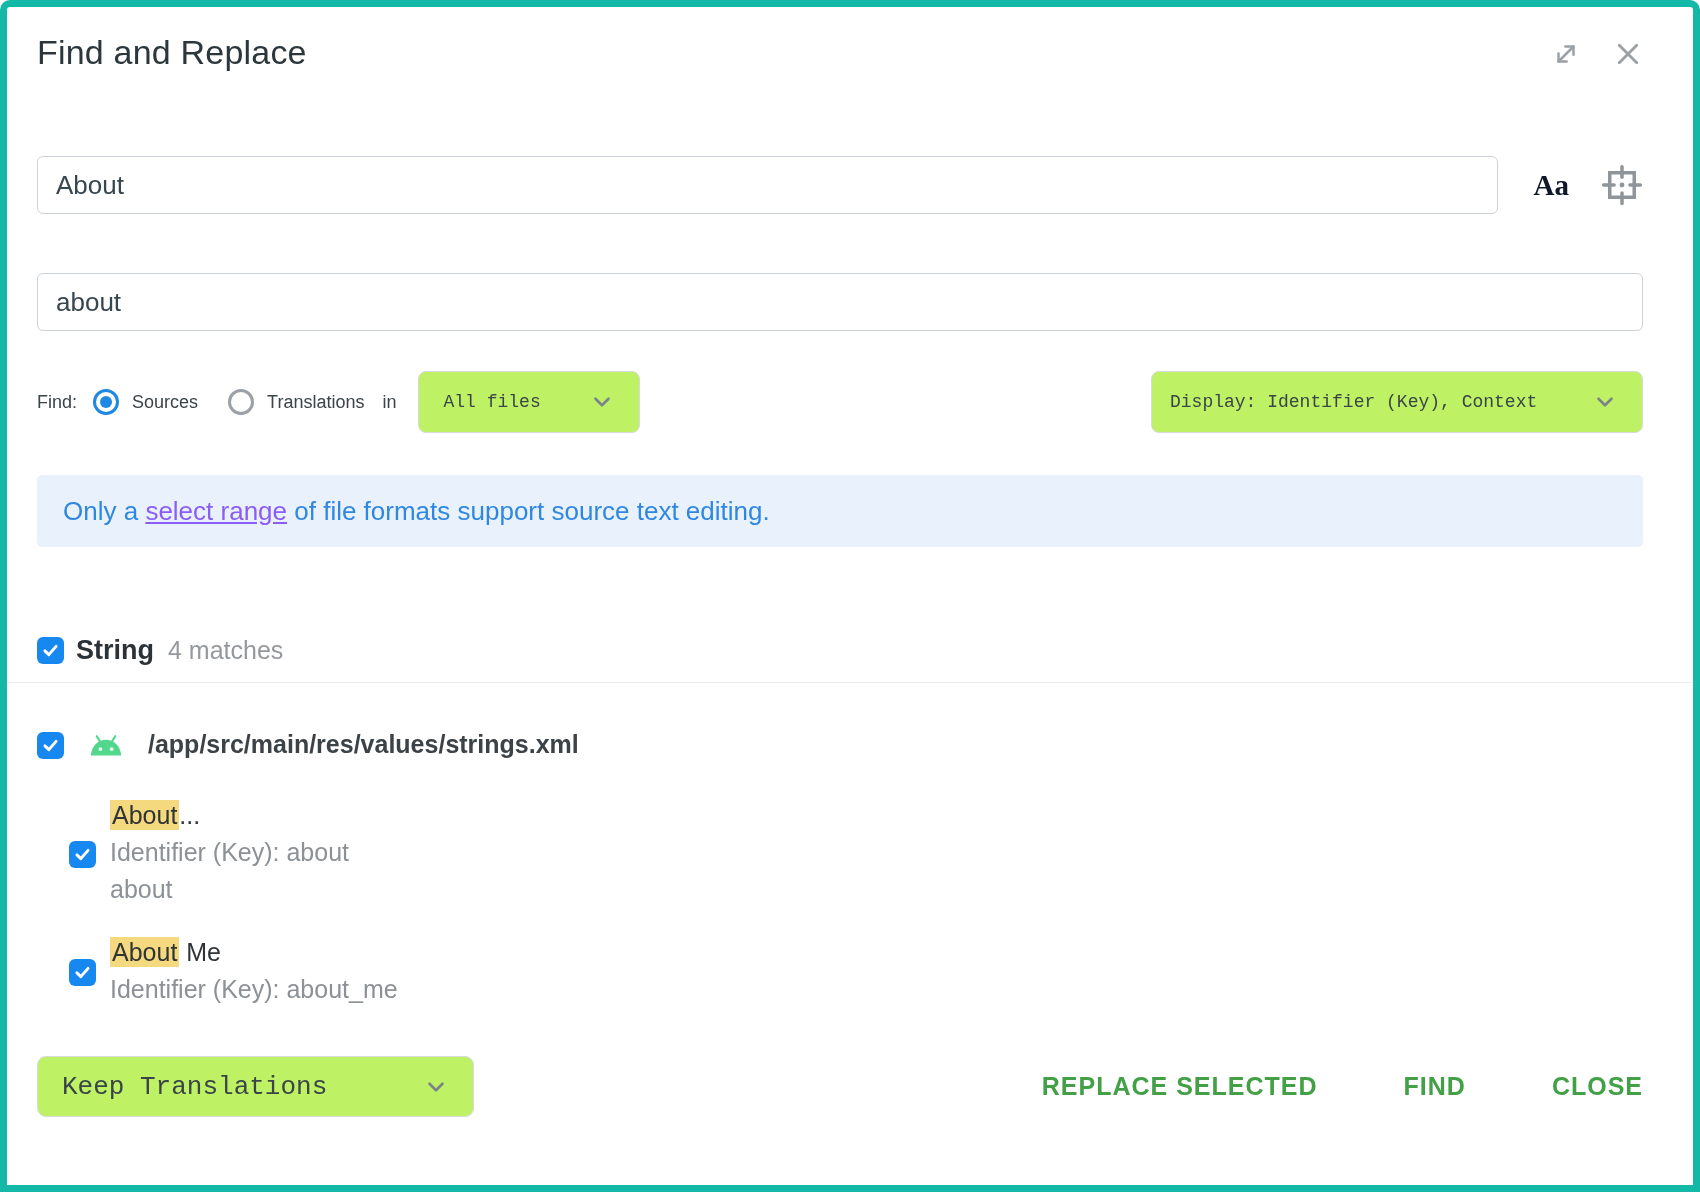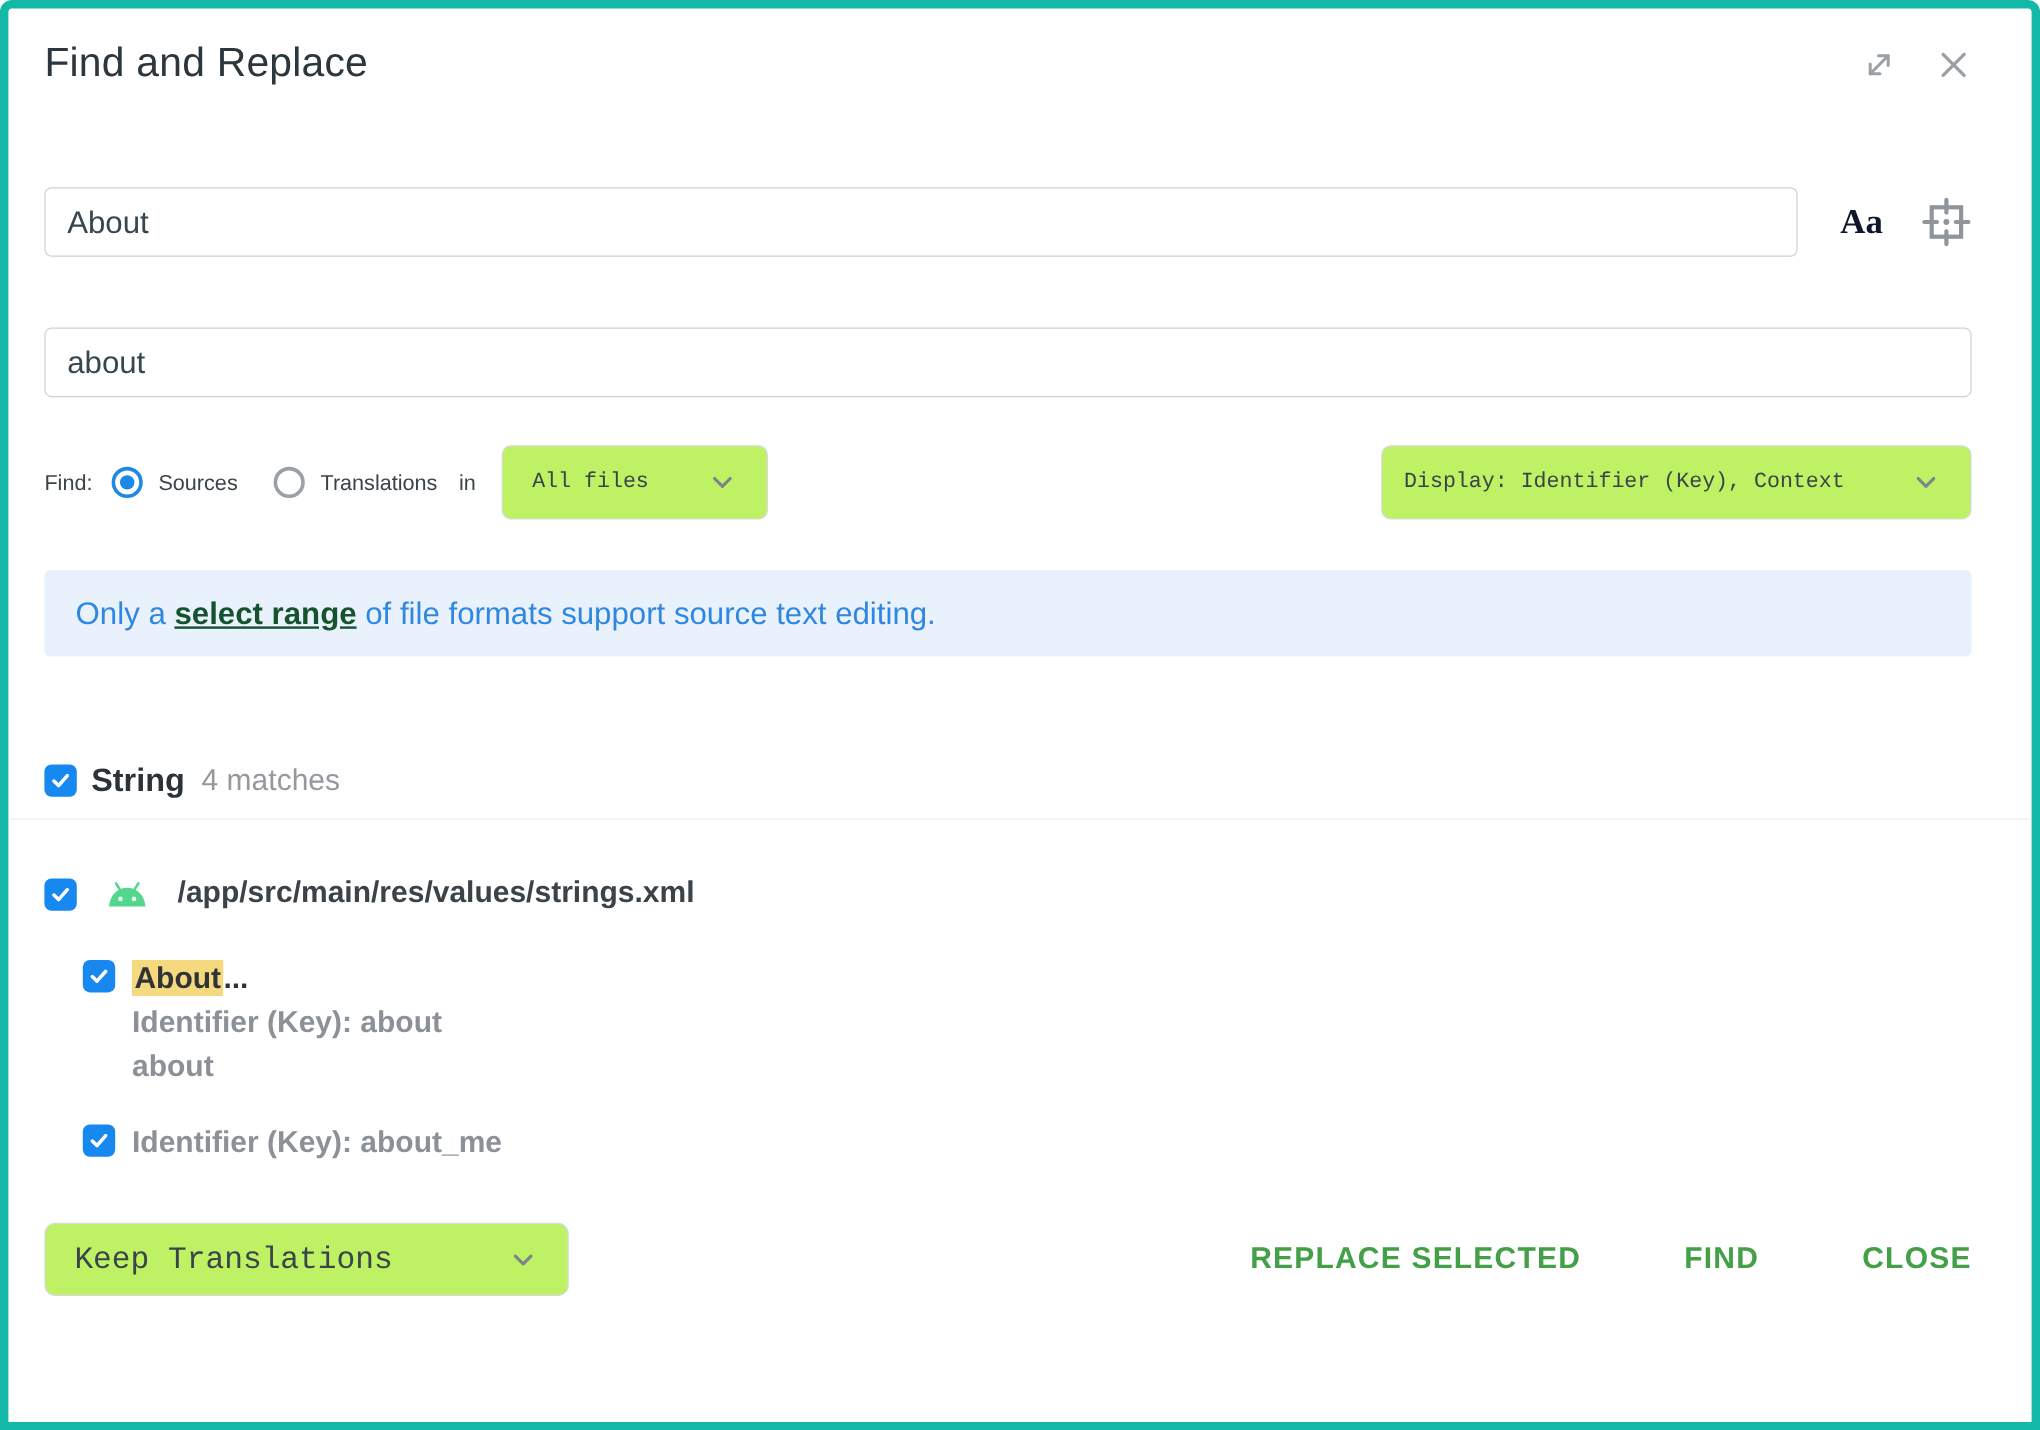--- a/index.html
+++ b/index.html
@@ -52,39 +52,39 @@
   .scope-select { width:222px; margin-left:22px; }
   .display-select { width:492px; margin-left:auto;padding-left:18px; }
   .chev { width:26px; height:26px; color:#7d8489; flex:0 0 auto; margin-left:18px; }
   .chev svg { width:100%; height:100%; display:block; }
 
   
   .banner {
     margin-top:42px; height:72px; background:#e9f2fc; border-radius:5px;
     display:flex; align-items:center; padding:0 26px; font-size:26px; color:#2f87e2;
   }
-  .banner a { color:#14532d; font-weight:700; text-decoration:underline; cursor:pointer; }
+  .banner a { color:#8b5cf6; font-weight:400; text-decoration:underline; cursor:pointer; }
 
   
   .cb { width:27px; height:27px; border-radius:6px; background:#1788f0; flex:0 0 auto; cursor:pointer;
         display:flex; align-items:center; justify-content:center; }
   .cb svg { width:19px; height:19px; display:block; }
 
   
   .group-row { margin-top:88px; display:flex; align-items:center; }
   .group-name { margin-left:12px; font-size:27px; font-weight:700; color:#2b3338; }
   .group-count { margin-left:14px; font-size:25px; color:#95989c; }
   .divider { height:1px; background:#ebedef; margin:16px -50px 0 -30px; }
 
   .file-row { margin-top:47px; display:flex; align-items:flex-end; }
   .android-icon { width:36px; height:26px; margin-left:24px; flex:0 0 auto; }
   .android-icon svg { width:100%; height:100%; display:block; }
   .file-path { margin-left:24px; font-size:25px; font-weight:700; color:#3c4348; }
 
-  .match { margin-top:38px; margin-left:32px; display:flex; align-items:flex-start;font-weight:bold; }
+  .match { margin-top:38px; margin-left:32px; display:flex; align-items:center; }
   .match + .match { margin-top:26px; }
   .match .cb { margin-top:3px; }
   .match-body { margin-left:14px; font-size:25px; line-height:37px; color:#303437; }
   .hl { background:#f5d97e; padding:1px 2px; }
   .meta { color:#8b9196; }
 
   
   .footer { margin-top:48px; display:flex; align-items:center; }
   .keep-select { width:437px; height:61px; border-radius:9px; font-size:26px; }
   .btns { margin-left:auto; display:flex; align-items:center; }
@@ -211,20 +211,21 @@
     </div>
   </div>
 
   <div class="match">
     <span class="cb">
       <svg viewBox="0 0 17 17" fill="none" stroke="#fff" stroke-width="2.6" stroke-linecap="round" stroke-linejoin="round">
           <polyline points="3.5,8.8 7,12.2 13.5,4.8"></polyline>
         </svg>
     </span>
     <div class="match-body">
+      <div><span class="hl">About</span><span> Me</span></div>
       <div class="meta">Identifier (Key): about_me</div>
     </div>
   </div>
 
   <div class="footer">
     <div class="selectbox keep-select">
       <span>Keep Translations</span>
       <span class="chev">
         <svg viewBox="0 0 24 24" fill="none" stroke="currentColor" stroke-width="2.4" stroke-linecap="round" stroke-linejoin="round">
             <path d="M6 9 L12 15 L18 9"></path>

